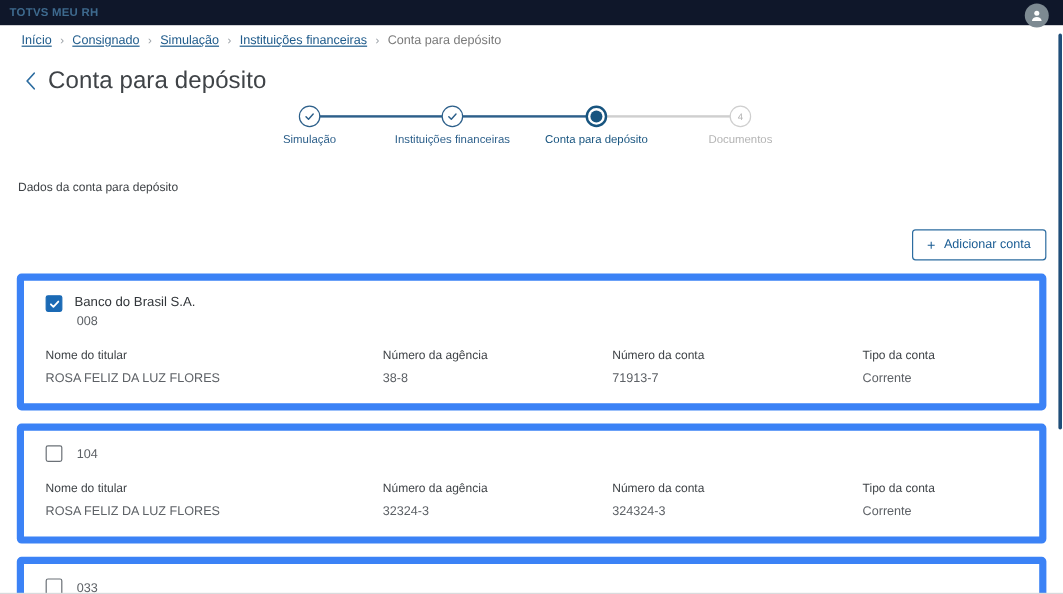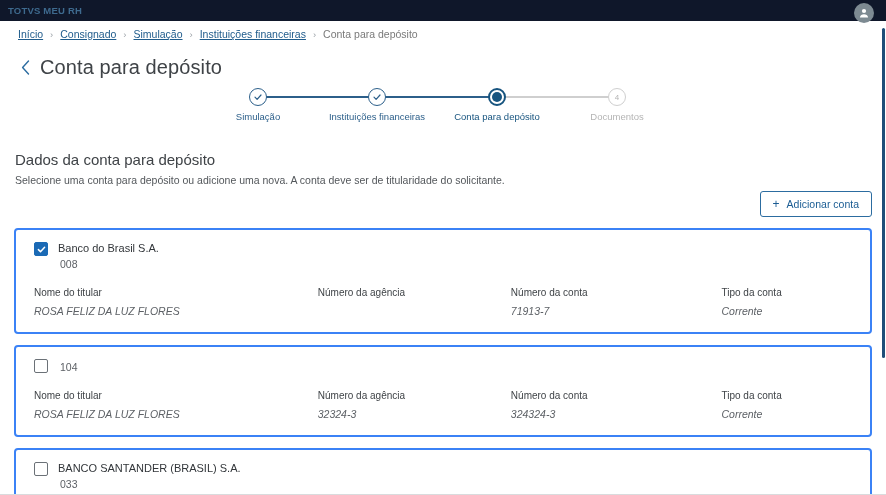--- a/index.html
+++ b/index.html
@@ -128,21 +128,21 @@
     line-height: 14px;
     color: #2c5f8a;
     cursor: pointer;
   }
   .step-label.todo { color: #b4b4b4; }
   .step-label.active { color: #17547f; }
 
   
   .section-title {
     position: absolute; left: 15px; top: 151px;
-    font-size: 15px; color: #3f4347;
+    font-size: 10px; color: #3f4347;
   }
   .section-sub {
     position: absolute; left: 15px; top: 174px;
     font-size: 10.5px; color: #53575b;
   }
 
   
   .add-btn {
     position: absolute; right: 14px; top: 191px;
     height: 26px;
@@ -158,21 +158,21 @@
   }
   .add-btn .plus { font-size: 12px; line-height: 1; }
 
   
   .cards {
     position: absolute; left: 14px; top: 228px;
     width: 858px;
   }
   .card {
     background: #ffffff;
-    border: 2px solid #3b82f6;
+    border: 6px solid #3b82f6;
     border-radius: 4px;
     margin-bottom: 11px;
     padding: 11px 12px 14px 18px;
     position: relative;
   }
   .card-head {
     display: flex; align-items: flex-start;
   }
   .cb {
     width: 14px; height: 14px;
@@ -212,21 +212,20 @@
   .field.c3 { width: 216px; }
   .field.c4 { width: 140px; }
   .f-label {
     font-size: 10px; color: #3f4347;
     line-height: 14px;
   }
   .f-value {
     font-size: 10.5px; color: #5d6166;
     margin-top: 4px;
     line-height: 14px;
-    font-style: italic;
   }
 
   
   .scrollbar-track {
     position: absolute; right: 0; top: 14px;
     width: 4px; height: 481px;
     background: transparent;
   }
   .scrollbar-thumb {
     position: absolute; right: 1px; top: 14px;
@@ -309,21 +308,20 @@
 
     <div class="step" style="left:385px;">
       <div class="step-circle todo">
         <span>4</span>
       </div>
       <div class="step-label todo">Documentos</div>
     </div>
   </div>
 
   <div class="section-title">Dados da conta para depósito</div>
-  <div class="section-sub">Selecione uma conta para depósito ou adicione uma nova. A conta deve ser de titularidade do solicitante.</div>
 
   <button class="add-btn">
     <span class="plus">+</span>
     <span>Adicionar conta</span>
   </button>
 
   <div class="cards">
 
     <div class="card">
       <div class="card-head">
@@ -337,20 +335,21 @@
           <div class="bank-code">008</div>
         </div>
       </div>
       <div class="fields">
         <div class="field c1">
           <div class="f-label">Nome do titular</div>
           <div class="f-value">ROSA FELIZ DA LUZ FLORES</div>
         </div>
         <div class="field c2">
           <div class="f-label">Número da agência</div>
+          <div class="f-value">38-8</div>
         </div>
         <div class="field c3">
           <div class="f-label">Número da conta</div>
           <div class="f-value">71913-7</div>
         </div>
         <div class="field c4">
           <div class="f-label">Tipo da conta</div>
           <div class="f-value">Corrente</div>
         </div>
       </div>
@@ -380,21 +379,20 @@
           <div class="f-label">Tipo da conta</div>
           <div class="f-value">Corrente</div>
         </div>
       </div>
     </div>
 
     <div class="card">
       <div class="card-head">
         <span class="cb unchecked"></span>
         <div class="head-texts">
-          <div class="bank-name">BANCO SANTANDER (BRASIL) S.A.</div>
           <div class="bank-code">033</div>
         </div>
       </div>
 
     </div>
 
   </div>
 
   <div class="scrollbar-track">
     <div class="scrollbar-thumb"></div>

